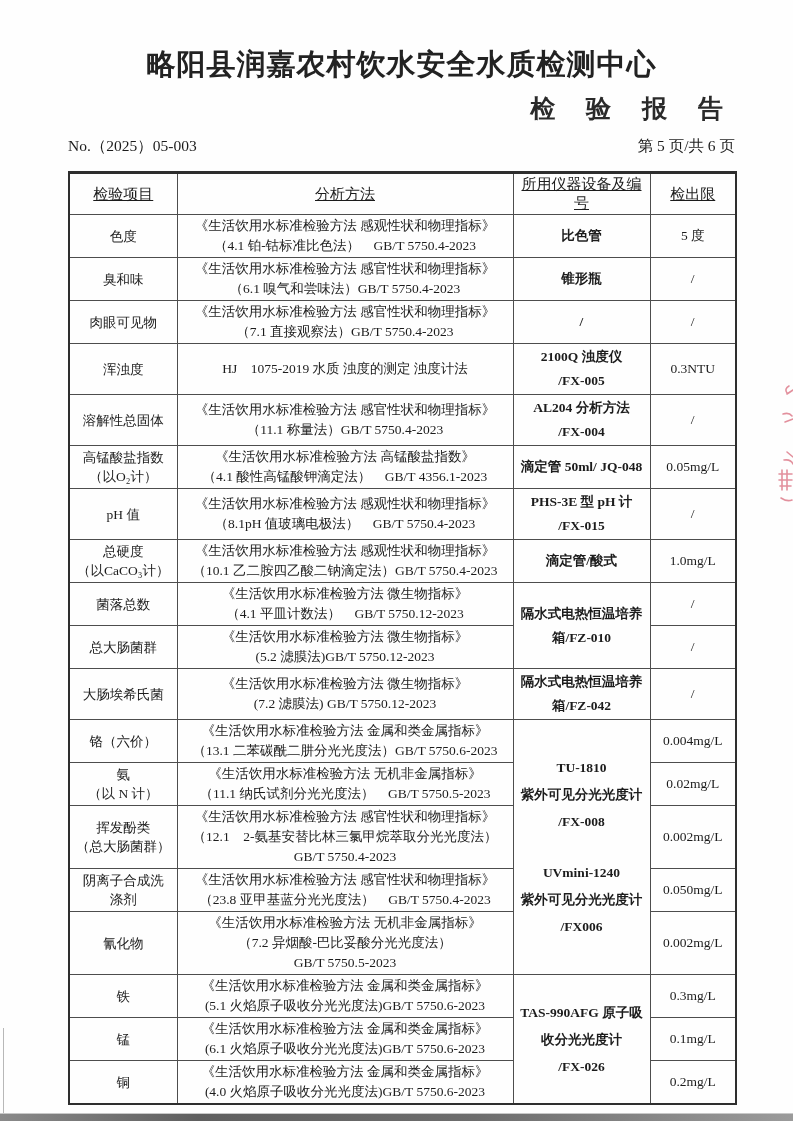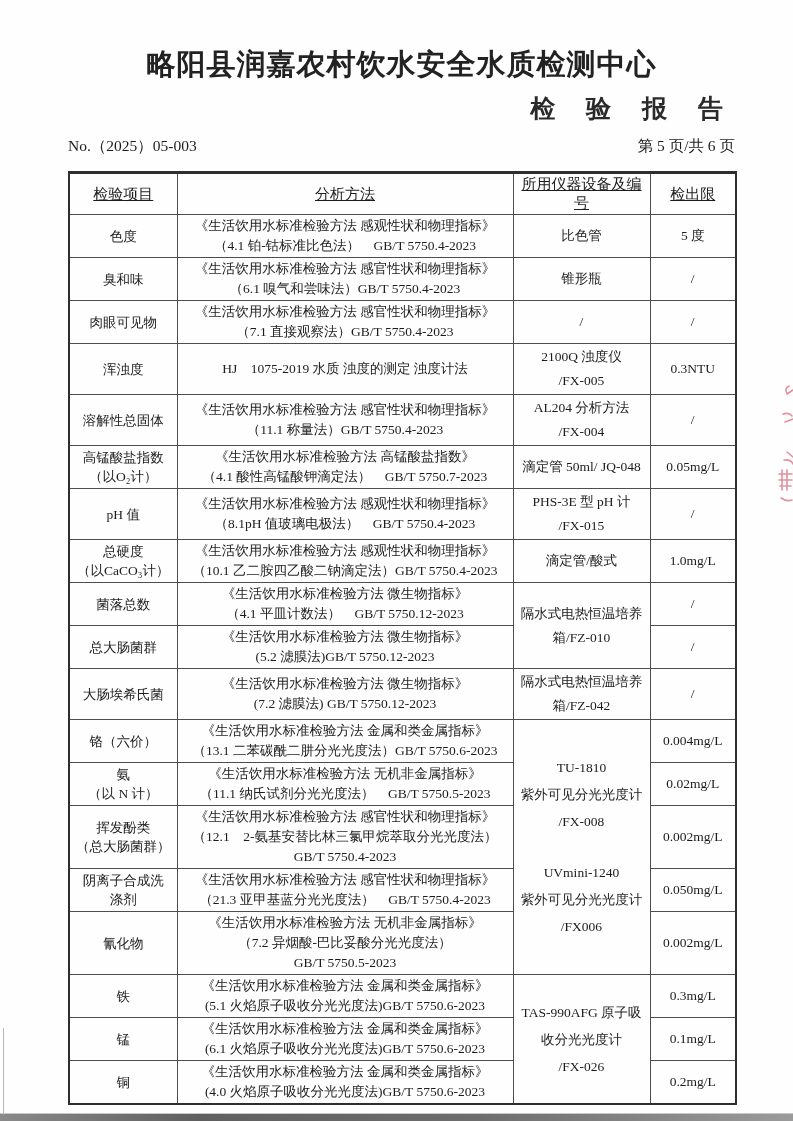--- a/index.html
+++ b/index.html
@@ -37,21 +37,21 @@
     padding:1px 2px; font-size:13.5px; color:#1c1c1c;
     overflow:hidden;
   }
   .report th { font-weight:normal; font-size:15px;text-decoration:underline; }
   tr.hrow { height:31px; }
   tr.std  { height:41px; }
   tr.tall { height:62px; }
   .c-method div { line-height:20px; white-space:pre-wrap; }
   .c-item  div { line-height:19px; }
   .c-equip { line-height:24px; }
-  .c-equip div { line-height:24px; white-space:pre-wrap; }
+  .c-equip div { line-height:24px; white-space:pre-wrap;font-weight:bold; }
   .equip-merged div { line-height:27px; }
   .group-gap { height:24px; }
   .c-limit { font-size:13.5px; }
 
   
   .stamp {
     position:absolute; right:-2px; top:378px; width:26px; height:136px;
     opacity:.65; filter:blur(.4px); pointer-events:none;
   }
   .bottom-band {
@@ -165,21 +165,21 @@
         <td class="c-limit">/</td>
       </tr>
 
       <tr class="std">
         <td class="c-item">
           <div>高锰酸盐指数</div>
           <div>（以O₂计）</div>
         </td>
         <td class="c-method">
           <div>《生活饮用水标准检验方法 高锰酸盐指数》</div>
-          <div>（4.1 酸性高锰酸钾滴定法）　GB/T 5750.7-2023</div>
+          <div>（4.1 酸性高锰酸钾滴定法）　GB/T 4356.1-2023</div>
         </td>
         <td class="c-equip">
             <div>滴定管 50ml/ JQ-048</div>
           </td>
         <td class="c-limit">0.05mg/L</td>
       </tr>
 
       <tr class="std">
         <td class="c-item">
             <div>pH 值</div>
@@ -296,21 +296,21 @@
         <td class="c-limit">0.002mg/L</td>
       </tr>
 
       <tr class="std">
         <td class="c-item">
           <div>阴离子合成洗</div>
           <div>涤剂</div>
         </td>
         <td class="c-method">
           <div>《生活饮用水标准检验方法 感官性状和物理指标》</div>
-          <div>（21.3 亚甲基蓝分光光度法）　GB/T 5750.4-2023</div>
+          <div>（23.8 亚甲基蓝分光光度法）　GB/T 5750.4-2023</div>
         </td>
         <td class="c-limit">0.050mg/L</td>
       </tr>
 
       <tr class="tall">
         <td class="c-item">
             <div>氰化物</div>
           </td>
         <td class="c-method">
           <div>《生活饮用水标准检验方法 无机非金属指标》</div>

